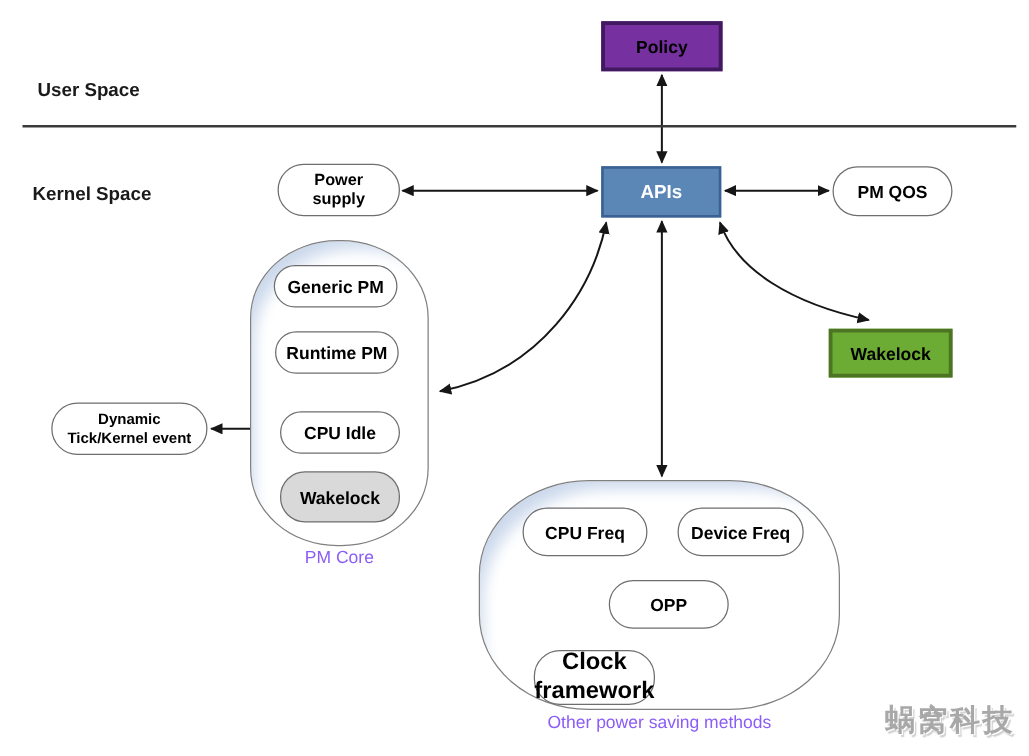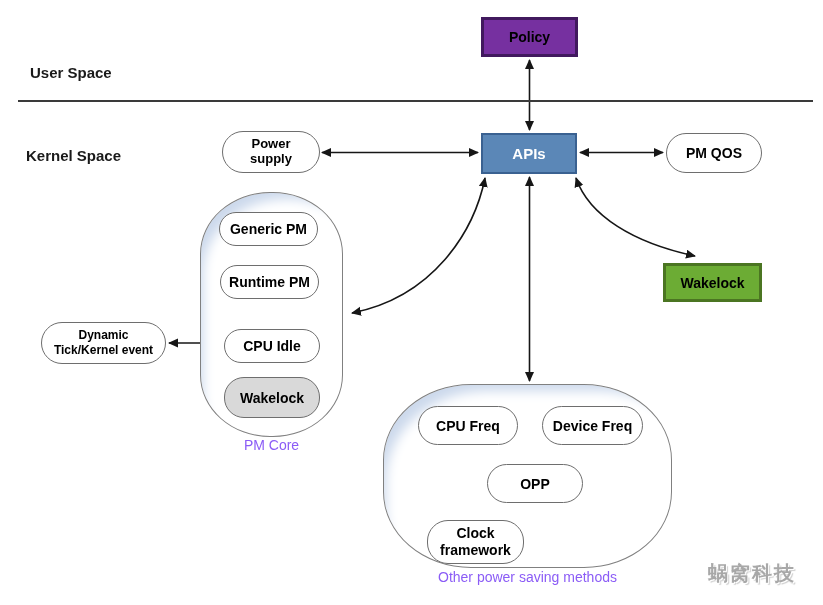--- a/index.html
+++ b/index.html
@@ -34,25 +34,25 @@
   }
   .pm-core-label{left:200px;top:437px;width:143px;}
   .other-label{left:383px;top:569px;width:289px;}
   .generic-pm{left:219px;top:212px;width:99px;height:34px;border-radius:17px;}
   .runtime-pm{left:220px;top:265px;width:99px;height:34px;border-radius:17px;}
   .cpu-idle{left:224px;top:329px;width:96px;height:34px;border-radius:17px;}
   .wakelock{left:224px;top:377px;width:96px;height:41px;border-radius:20px;background:#D9D9D9;}
   .cpu-freq{left:418px;top:406px;width:100px;height:39px;}
   .device-freq{left:542px;top:406px;width:101px;height:39px;}
   .opp{left:487px;top:464px;width:96px;height:39px;}
-  .clock-fw{left:427px;top:520px;width:97px;height:44px;font-size:14px;line-height:1.2;border-radius:21px;}
+  .clock-fw{left:427px;top:520px;width:97px;height:44px;font-size:19px;line-height:1.2;border-radius:21px;}
   .regulator-fw{left:538px;top:520px;width:101px;height:44px;font-size:13px;line-height:1.2;border-radius:21px;}
   .two-line span{display:block;}
   .watermark{
-    position:absolute;left:708px;top:560px;font-size:20px;font-weight:bold;color:#a8a8a8;
+    position:absolute;left:708px;top:560px;font-size:24px;font-weight:bold;color:#a8a8a8;
     letter-spacing:2px;text-shadow:1px 1px 0 #ffffff,2px 2px 1px #cfcfcf;
   }
 </style>
 </head>
 <body>
 
 <div class="canvas">
 
   <svg class="arrows" viewBox="0 0 823 605" xmlns="http://www.w3.org/2000/svg">
     <defs>

